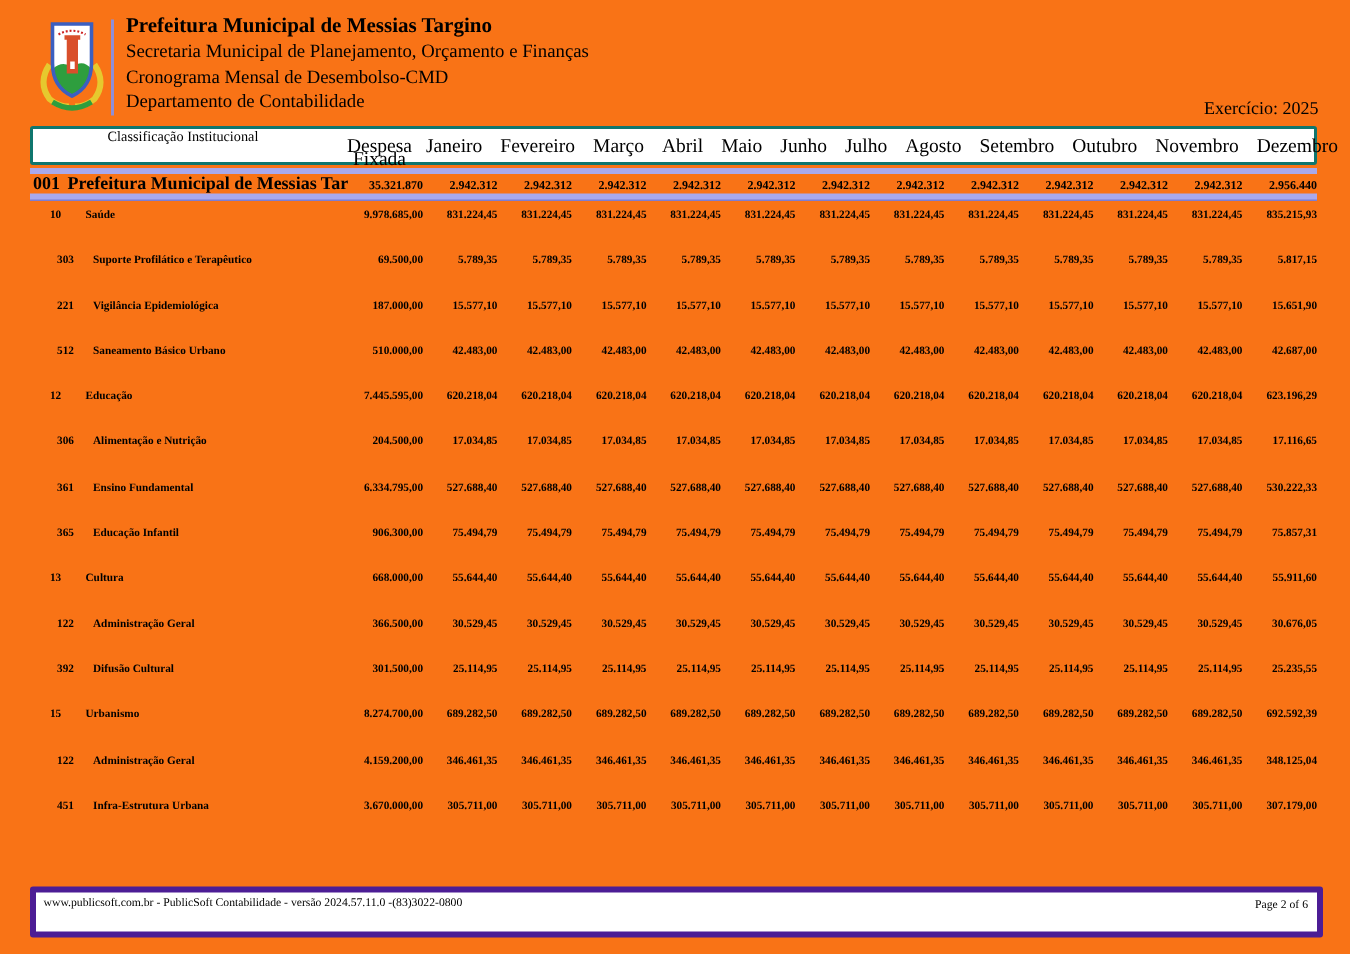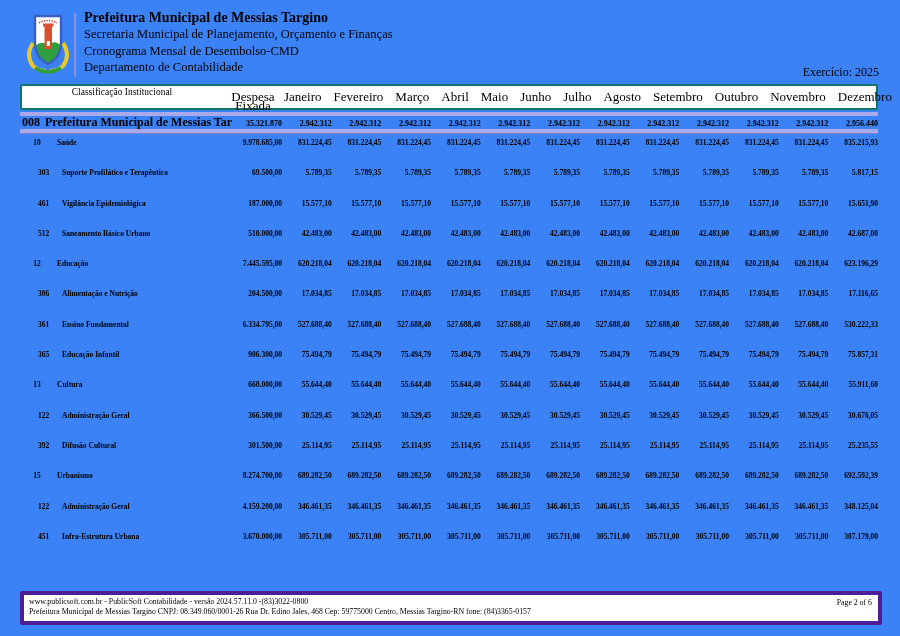--- a/index.html
+++ b/index.html
@@ -1,17 +1,17 @@
 <!DOCTYPE html>
 <html><head>
 <meta charset="utf-8">
 <style>
   html,body{margin:0;padding:0;}
   body{width:900px;height:636px;background:#ffffff;font-family:"Liberation Serif",serif;color:#000;position:relative;overflow:hidden;}
-  .page{position:absolute;inset:0;background:#3b82f6;}
+  .page{position:absolute;inset:0;background:#f97316;}
 
   
   .logo{position:absolute;left:24px;top:11px;width:48px;height:66px;}
   .lh-divider{position:absolute;left:74px;top:13px;width:2px;height:64px;background:#8f8fd8;}
   .lh-text{position:absolute;left:84px;top:9px;white-space:nowrap;}
   .lh-title{font-size:14px;font-weight:bold;line-height:17px;}
   .lh-line{font-size:12.5px;line-height:16.5px;}
   .exercise{position:absolute;right:21px;top:65px;font-size:12px;}
 
   
@@ -92,21 +92,21 @@
         <div class="hc hc-month">Agosto</div>
         <div class="hc hc-month">Setembro</div>
         <div class="hc hc-month">Outubro</div>
         <div class="hc hc-month">Novembro</div>
         <div class="hc hc-month">Dezembro</div>
       </div>
   </div>
 
   <div class="band band-top"></div>
   <div class="cols row total-row">
-      <div class="code">008</div>
+      <div class="code">001</div>
       <div class="name">Prefeitura Municipal de Messias Tar</div>
       <div class="num">35.321.870</div>
       <div class="num">2.942.312</div>
       <div class="num">2.942.312</div>
       <div class="num">2.942.312</div>
       <div class="num">2.942.312</div>
       <div class="num">2.942.312</div>
       <div class="num">2.942.312</div>
       <div class="num">2.942.312</div>
       <div class="num">2.942.312</div>
@@ -146,21 +146,21 @@
         <div class="num">5.789,35</div>
         <div class="num">5.789,35</div>
         <div class="num">5.789,35</div>
         <div class="num">5.789,35</div>
         <div class="num">5.789,35</div>
         <div class="num">5.789,35</div>
         <div class="num">5.789,35</div>
         <div class="num">5.817,15</div>
       </div>
       <div class="cols row lvl2">
-        <div class="code">461</div>
+        <div class="code">221</div>
         <div class="name">Vigilância Epidemiológica</div>
         <div class="num">187.000,00</div>
         <div class="num">15.577,10</div>
         <div class="num">15.577,10</div>
         <div class="num">15.577,10</div>
         <div class="num">15.577,10</div>
         <div class="num">15.577,10</div>
         <div class="num">15.577,10</div>
         <div class="num">15.577,10</div>
         <div class="num">15.577,10</div>
@@ -353,17 +353,16 @@
         <div class="num">305.711,00</div>
         <div class="num">305.711,00</div>
         <div class="num">305.711,00</div>
         <div class="num">305.711,00</div>
         <div class="num">307.179,00</div>
       </div>
     </div>
 
   <div class="foot-box">
     <div class="foot-line">www.publicsoft.com.br - PublicSoft Contabilidade - versão 2024.57.11.0 -(83)3022-0800</div>
-    <div class="foot-line">Prefeitura Municipal de Messias Targino CNPJ: 08.349.060/0001-26 Rua Dr. Edino Jales, 468 Cep: 59775000 Centro, Messias Targino-RN fone: (84)3365-0157</div>
     <div class="foot-page">Page 2 of 6</div>
   </div>
 
 </div>
 
 </body></html>

